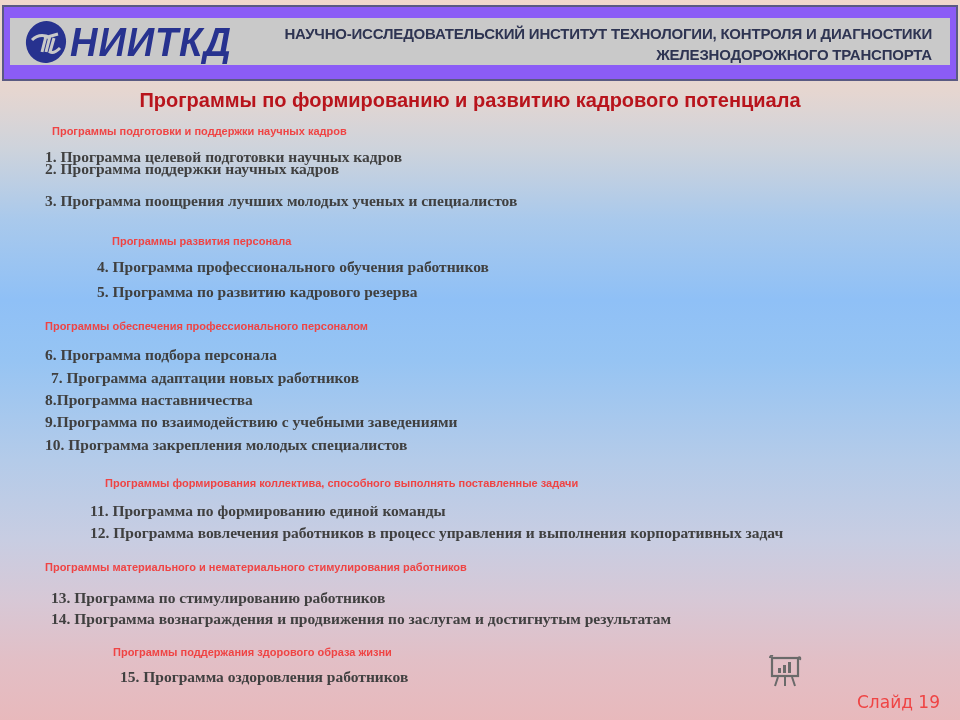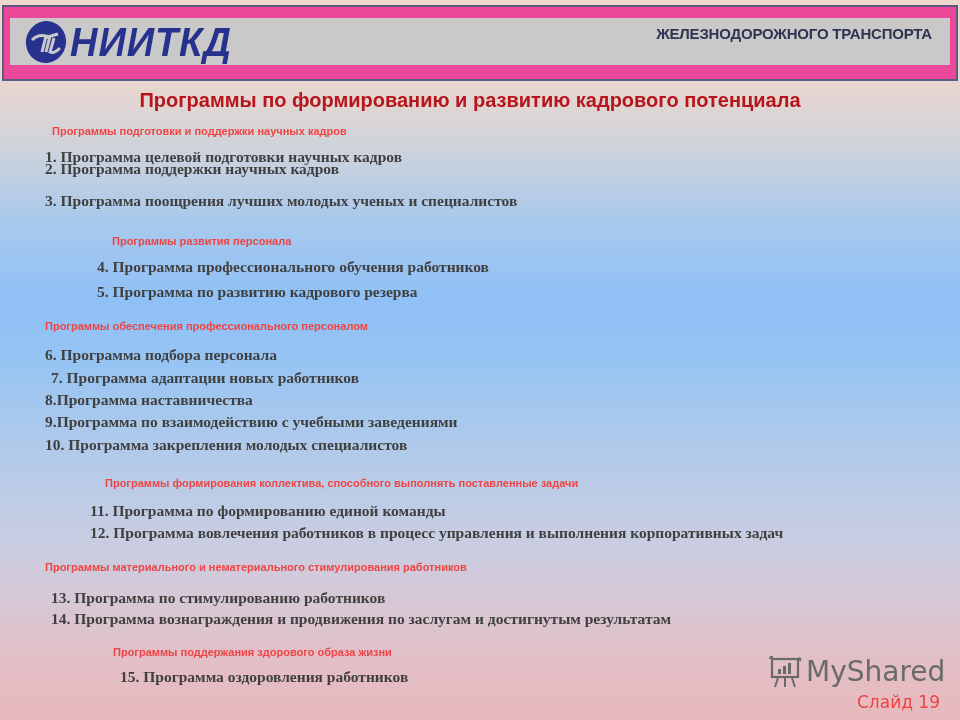--- a/index.html
+++ b/index.html
@@ -9,21 +9,21 @@
       #f0d8cc 0px, #e6d6d0 90px, #cdd3dc 150px, #a9c9ec 220px,
       #8fc0f6 300px, #96c4f3 360px, #b4cbe9 460px, #c8cde2 540px,
       #d7c8d6 600px, #e2bfc6 660px, #e8b9bc 720px);
     font-family: "Liberation Sans", sans-serif;
   }
   .header {
     position: absolute; left: 2px; top: 5px; width: 956px; height: 76px;
     background: #5a5a82; box-sizing: border-box; padding: 2px;
   }
   .header-inner {
-    width: 100%; height: 100%; background: #ec4899; box-sizing: border-box;
+    width: 100%; height: 100%; background: #8b5cf6; box-sizing: border-box;
     padding: 11px 6px 14px 6px;
   }
   .header-band {
     width: 100%; height: 100%; background: #c9c9c9; position: relative;
   }
   .logo {
     position: absolute; left: 14px; top: 2px; height: 44px; display: flex; align-items: center;
   }
   .logo-mark { width: 44px; height: 44px; }
   .logo-text {
@@ -60,20 +60,21 @@
   <div class="header-inner">
     <div class="header-band">
       <div class="logo">
         <svg class="logo-mark" viewBox="0 0 44 44">
           <ellipse cx="22" cy="22" rx="20" ry="21" fill="#27328f" transform="rotate(15 22 22)"></ellipse>
           <path d="M8 20 Q14 14 22 16 L18 32 M20 18 L34 14 M26 16 L22 32 M30 18 L26 32 Q30 34 36 28" stroke="#c9c9c9" stroke-width="3" fill="none"></path>
         </svg>
         <span class="logo-text">НИИТКД</span>
       </div>
       <div class="inst-name">
+        <div>НАУЧНО-ИССЛЕДОВАТЕЛЬСКИЙ ИНСТИТУТ ТЕХНОЛОГИИ, КОНТРОЛЯ И ДИАГНОСТИКИ</div>
         <div>ЖЕЛЕЗНОДОРОЖНОГО ТРАНСПОРТА</div>
       </div>
     </div>
   </div>
 </div>
 
 <div class="title">Программы по формированию и развитию  кадрового потенциала</div>
 
 <div class="section-h" style="left:52px;top:125px;">Программы подготовки и поддержки научных кадров</div>
 <div class="item" style="left:45px;top:148px;">1. Программа целевой подготовки научных кадров</div>
@@ -104,15 +105,14 @@
 
 <div class="watermark">
   <svg width="34" height="32" viewBox="0 0 34 32">
     <rect x="4" y="3" width="26" height="18" fill="none" stroke="#6a6a6a" stroke-width="2.2"></rect>
     <path d="M2 3 Q2 0 5 1 M30 3 Q33 1 32 5" stroke="#6a6a6a" stroke-width="2" fill="none"></path>
     <rect x="10" y="13" width="3" height="5" fill="#6a6a6a"></rect>
     <rect x="15" y="10" width="3" height="8" fill="#6a6a6a"></rect>
     <rect x="20" y="7" width="3" height="11" fill="#6a6a6a"></rect>
     <path d="M10 22 L7 31 M17 22 L17 31 M24 22 L27 31" stroke="#6a6a6a" stroke-width="2"></path>
   </svg>
-  <span class="watermark-text">MyShared</span>
 </div>
 <div class="slide-num">Слайд 19</div>
 
 </body></html>

